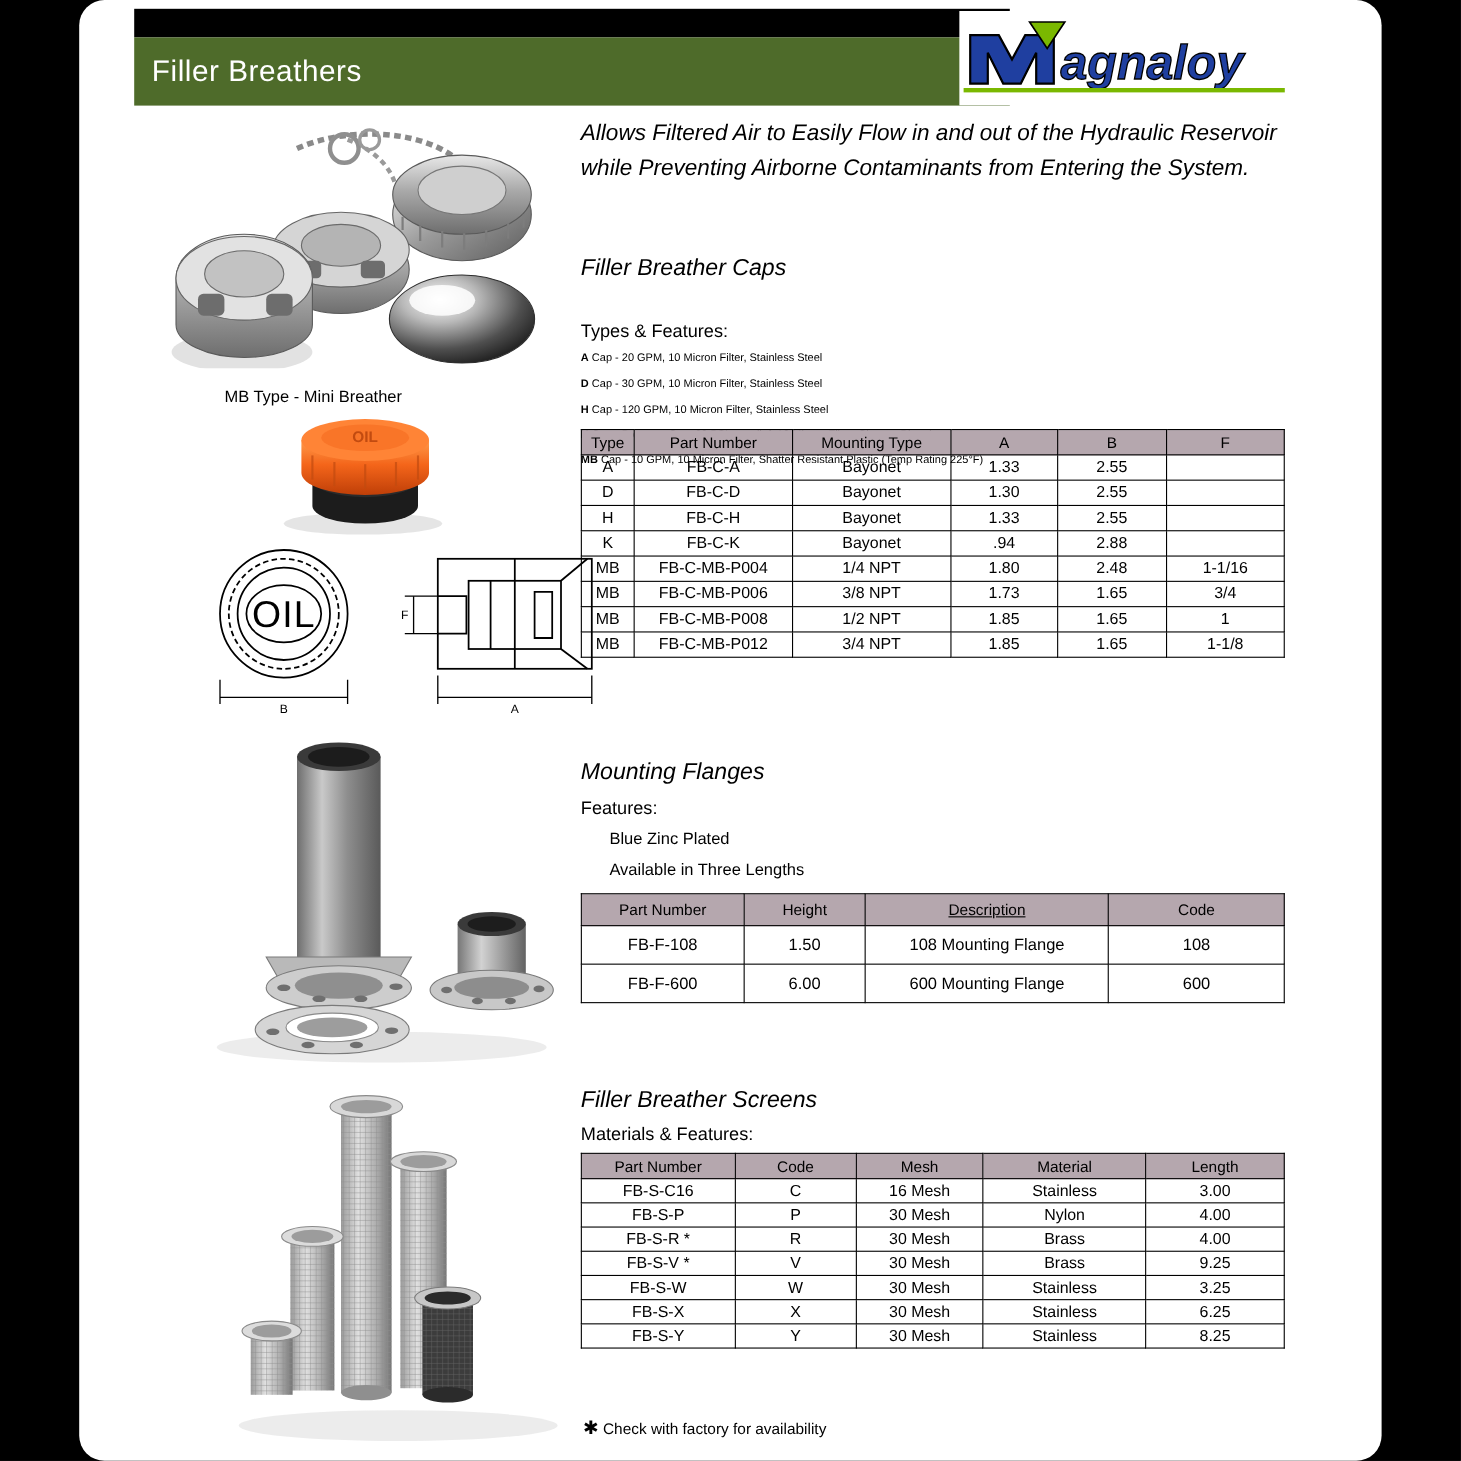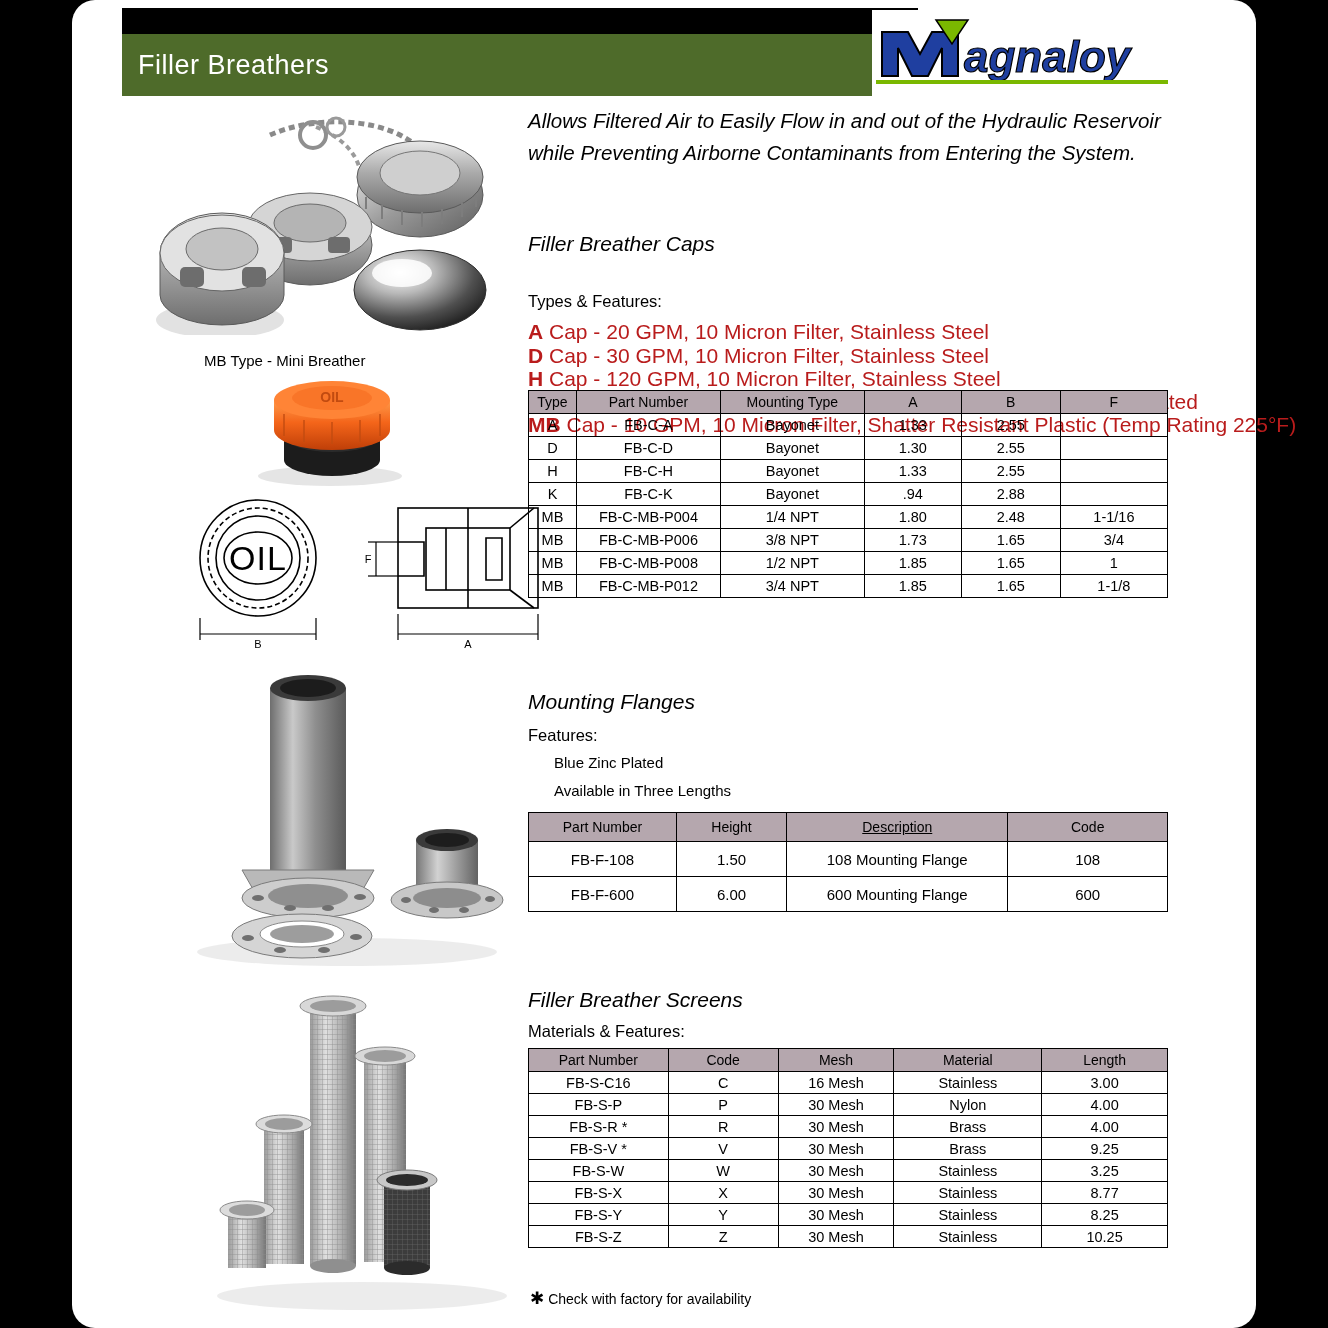--- a/index.html
+++ b/index.html
@@ -73,22 +73,22 @@
     font-size: 21px;
     color: #000;
   }
   .sub-label {
     position: absolute;
     font-size: 16.5px;
     color: #000;
   }
   .feature-line {
     position: absolute;
-    font-size: 21px;
-    color: #b91c1c;
+    font-size: 10px;
+    color: #000000;
     white-space: nowrap;
   }
   .feature-line b { font-weight: bold; }
 
   
   table {
     border-collapse: collapse;
     position: absolute;
   }
   table td, table th {
@@ -356,35 +356,28 @@
         <td>W</td>
         <td>30 Mesh</td>
         <td>Stainless</td>
         <td>3.25</td>
       </tr>
       <tr>
         <td>FB-S-X</td>
         <td>X</td>
         <td>30 Mesh</td>
         <td>Stainless</td>
-        <td>8.77</td>
+        <td>6.25</td>
       </tr>
       <tr>
         <td>FB-S-Y</td>
         <td>Y</td>
         <td>30 Mesh</td>
         <td>Stainless</td>
         <td>8.25</td>
-      </tr>
-      <tr>
-        <td>FB-S-Z</td>
-        <td>Z</td>
-        <td>30 Mesh</td>
-        <td>Stainless</td>
-        <td>10.25</td>
       </tr>
     </tbody>
   </table>
 
   <div class="footnote">
     <span class="star">✱</span>
     <span>Check with factory for availability</span>
   </div>
 
   <div class="photo" style="left:48px; top:105px; width:396px; height:230px;">

